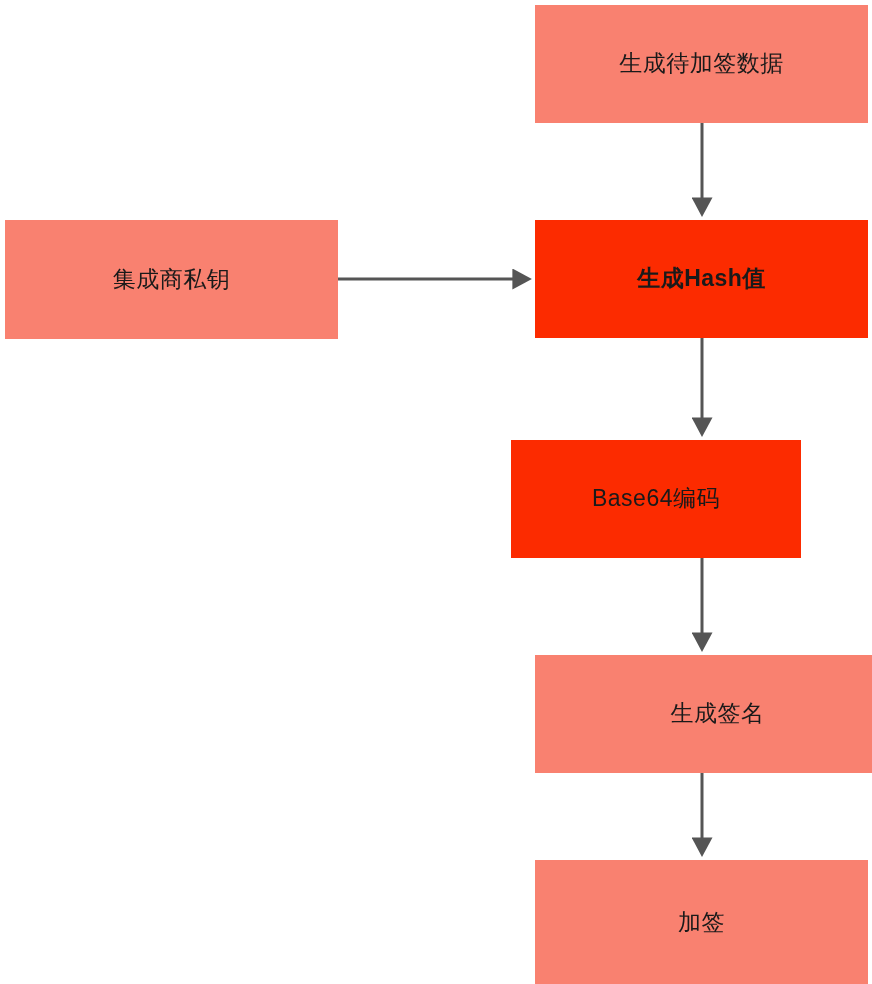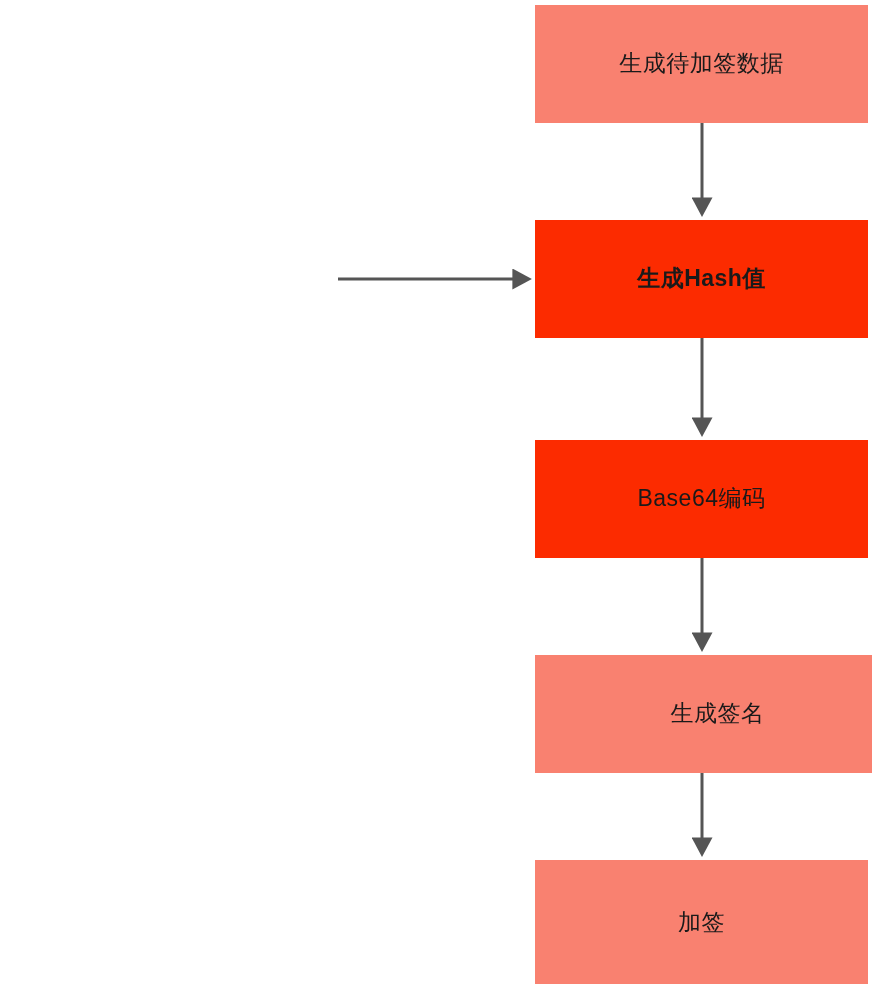--- a/index.html
+++ b/index.html
@@ -76,26 +76,29 @@
 
     <g>
       <line x1="702" y1="773" x2="702" y2="853" stroke="#555555" stroke-width="3" marker-end="url(#arrowhead)"></line>
     </g>
   </svg>
 
   <div class="node" style="left: 535px; top: 5px; width: 333px; height: 118px; background: rgb(249, 129, 112); color: rgb(26, 26, 26);">
     <span class="node-label">生成待加签数据</span>
   </div>
 
+  <div class="node" style="left: 5px; top: 220px; width: 333px; height: 119px; background: rgb(249, 129, 112); color: rgb(26, 26, 26);">
+    <span class="node-label">集成商私钥</span>
+  </div>
 
   <div class="node" style="left: 535px; top: 220px; width: 333px; height: 118px; background: rgb(252, 43, 0); color: rgb(26, 26, 26); font-weight: bold;">
     <span class="node-label">生成Hash值</span>
   </div>
 
-  <div class="node" style="left: 535px; top: 440px; width: 333px; height: 118px; background: rgb(252, 43, 0); color: rgb(26, 26, 26);">
+  <div class="node" style="left: 511px; top: 440px; width: 290px; height: 118px; background: rgb(252, 43, 0); color: rgb(26, 26, 26);">
     <span class="node-label">Base64编码</span>
   </div>
 
   <div class="node" style="left: 535px; top: 655px; width: 365px; height: 118px; background: rgb(249, 129, 112); color: rgb(26, 26, 26);">
     <span class="node-label">生成签名</span>
   </div>
 
   <div class="node" style="left: 535px; top: 860px; width: 333px; height: 125px; background: rgb(249, 129, 112); color: rgb(26, 26, 26);">
     <span class="node-label">加签</span>
   </div>

